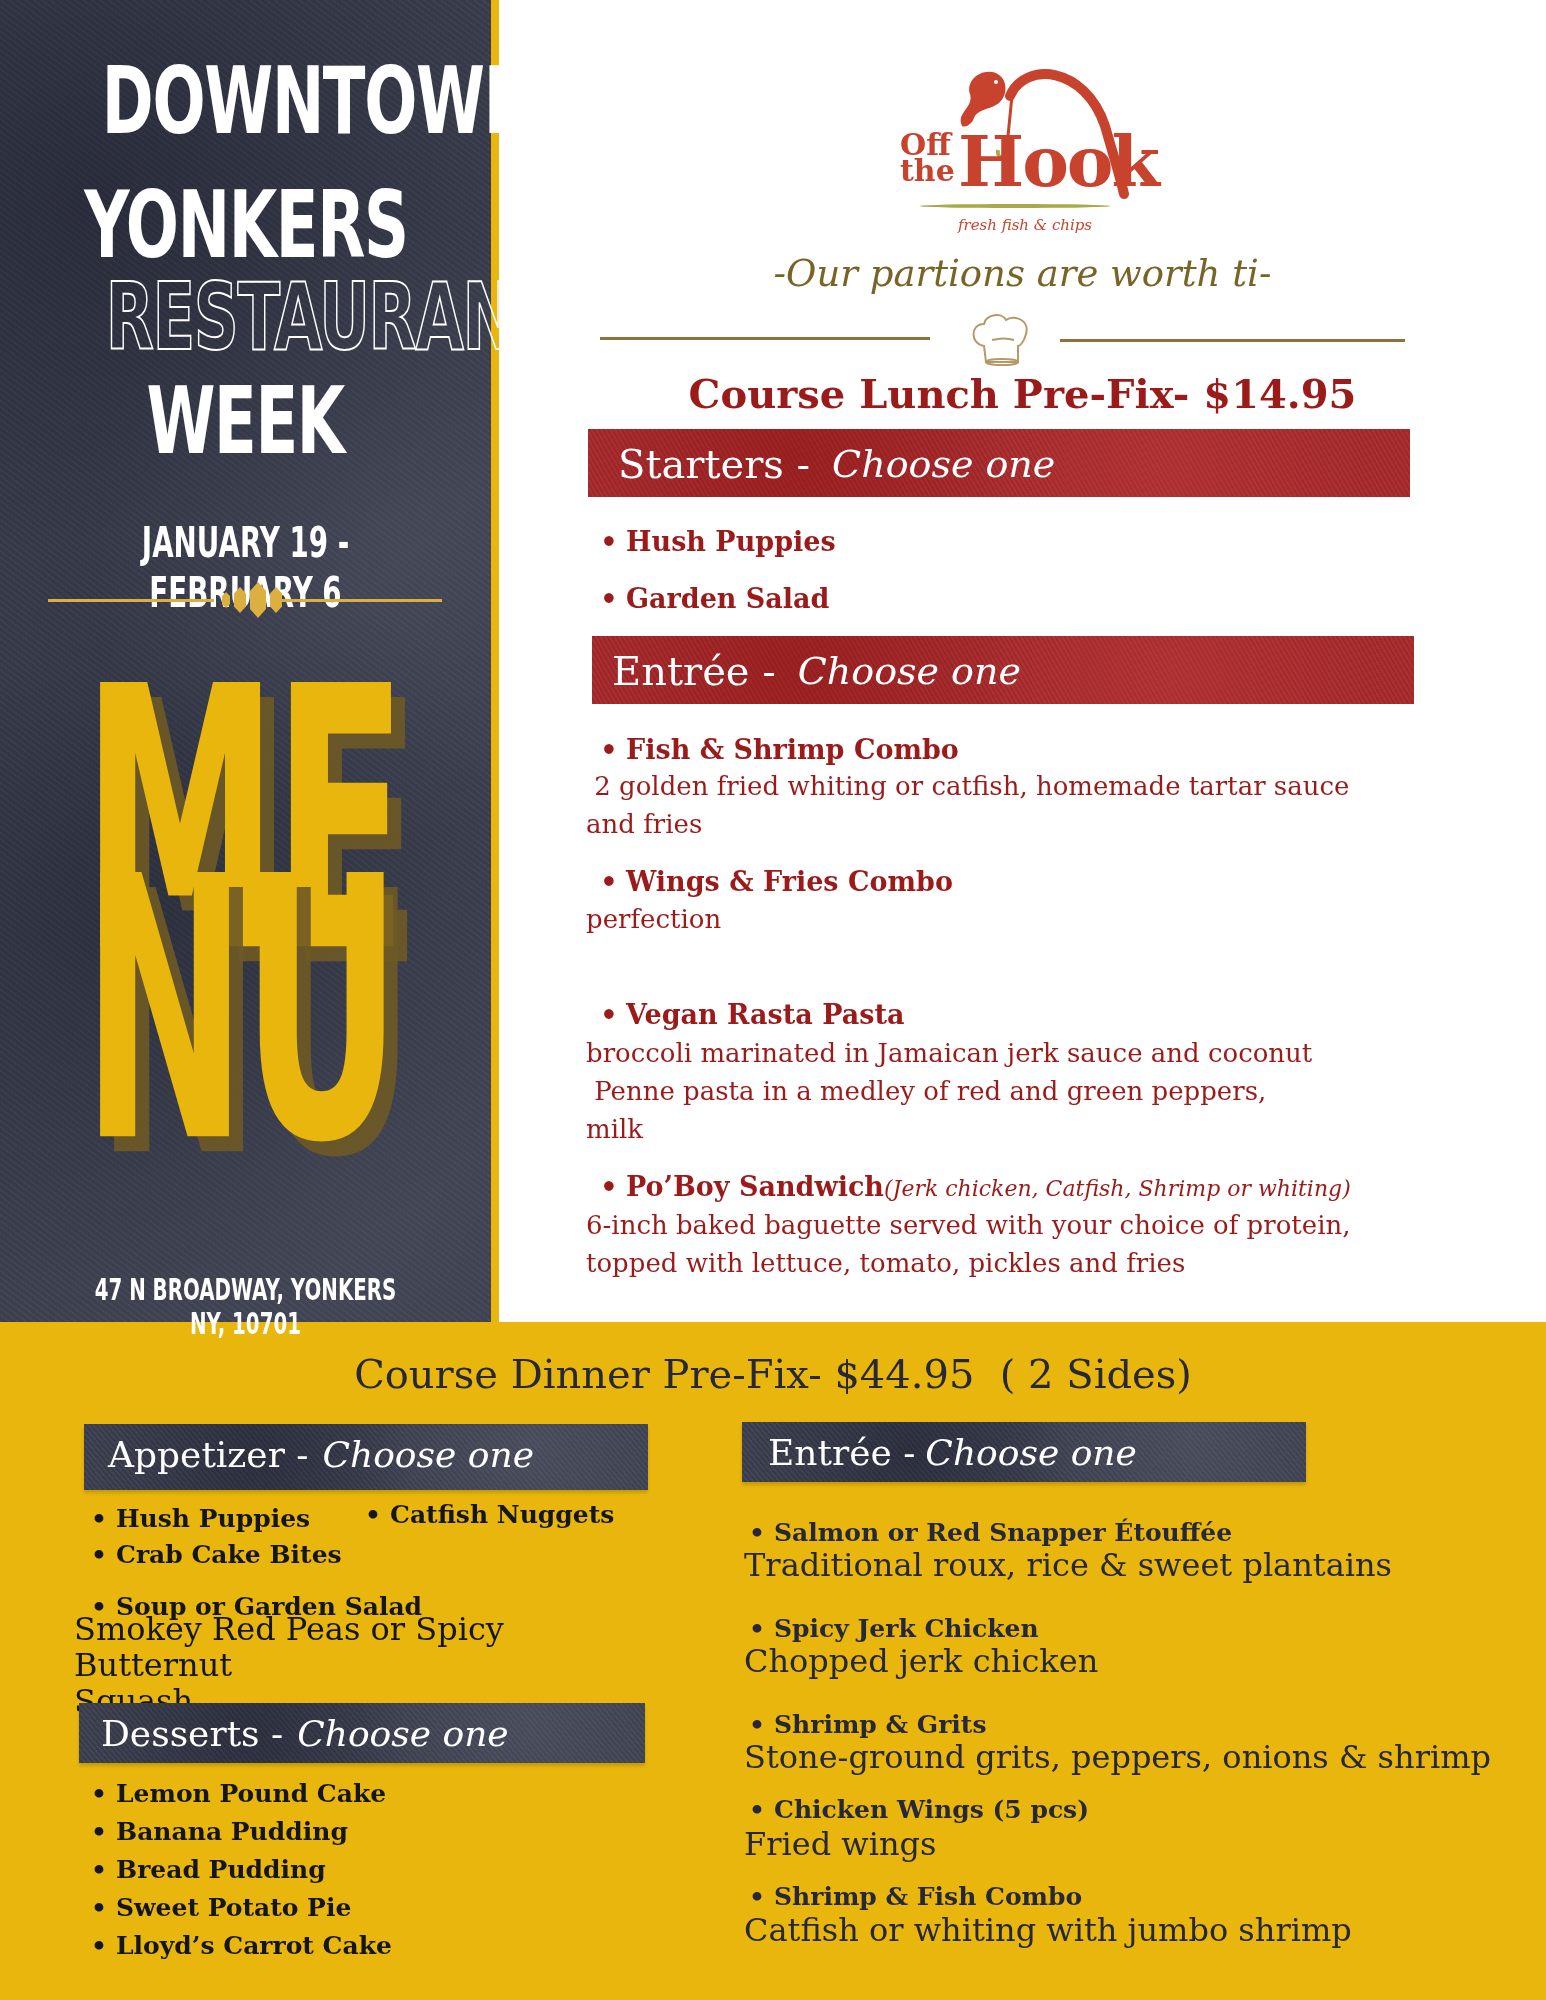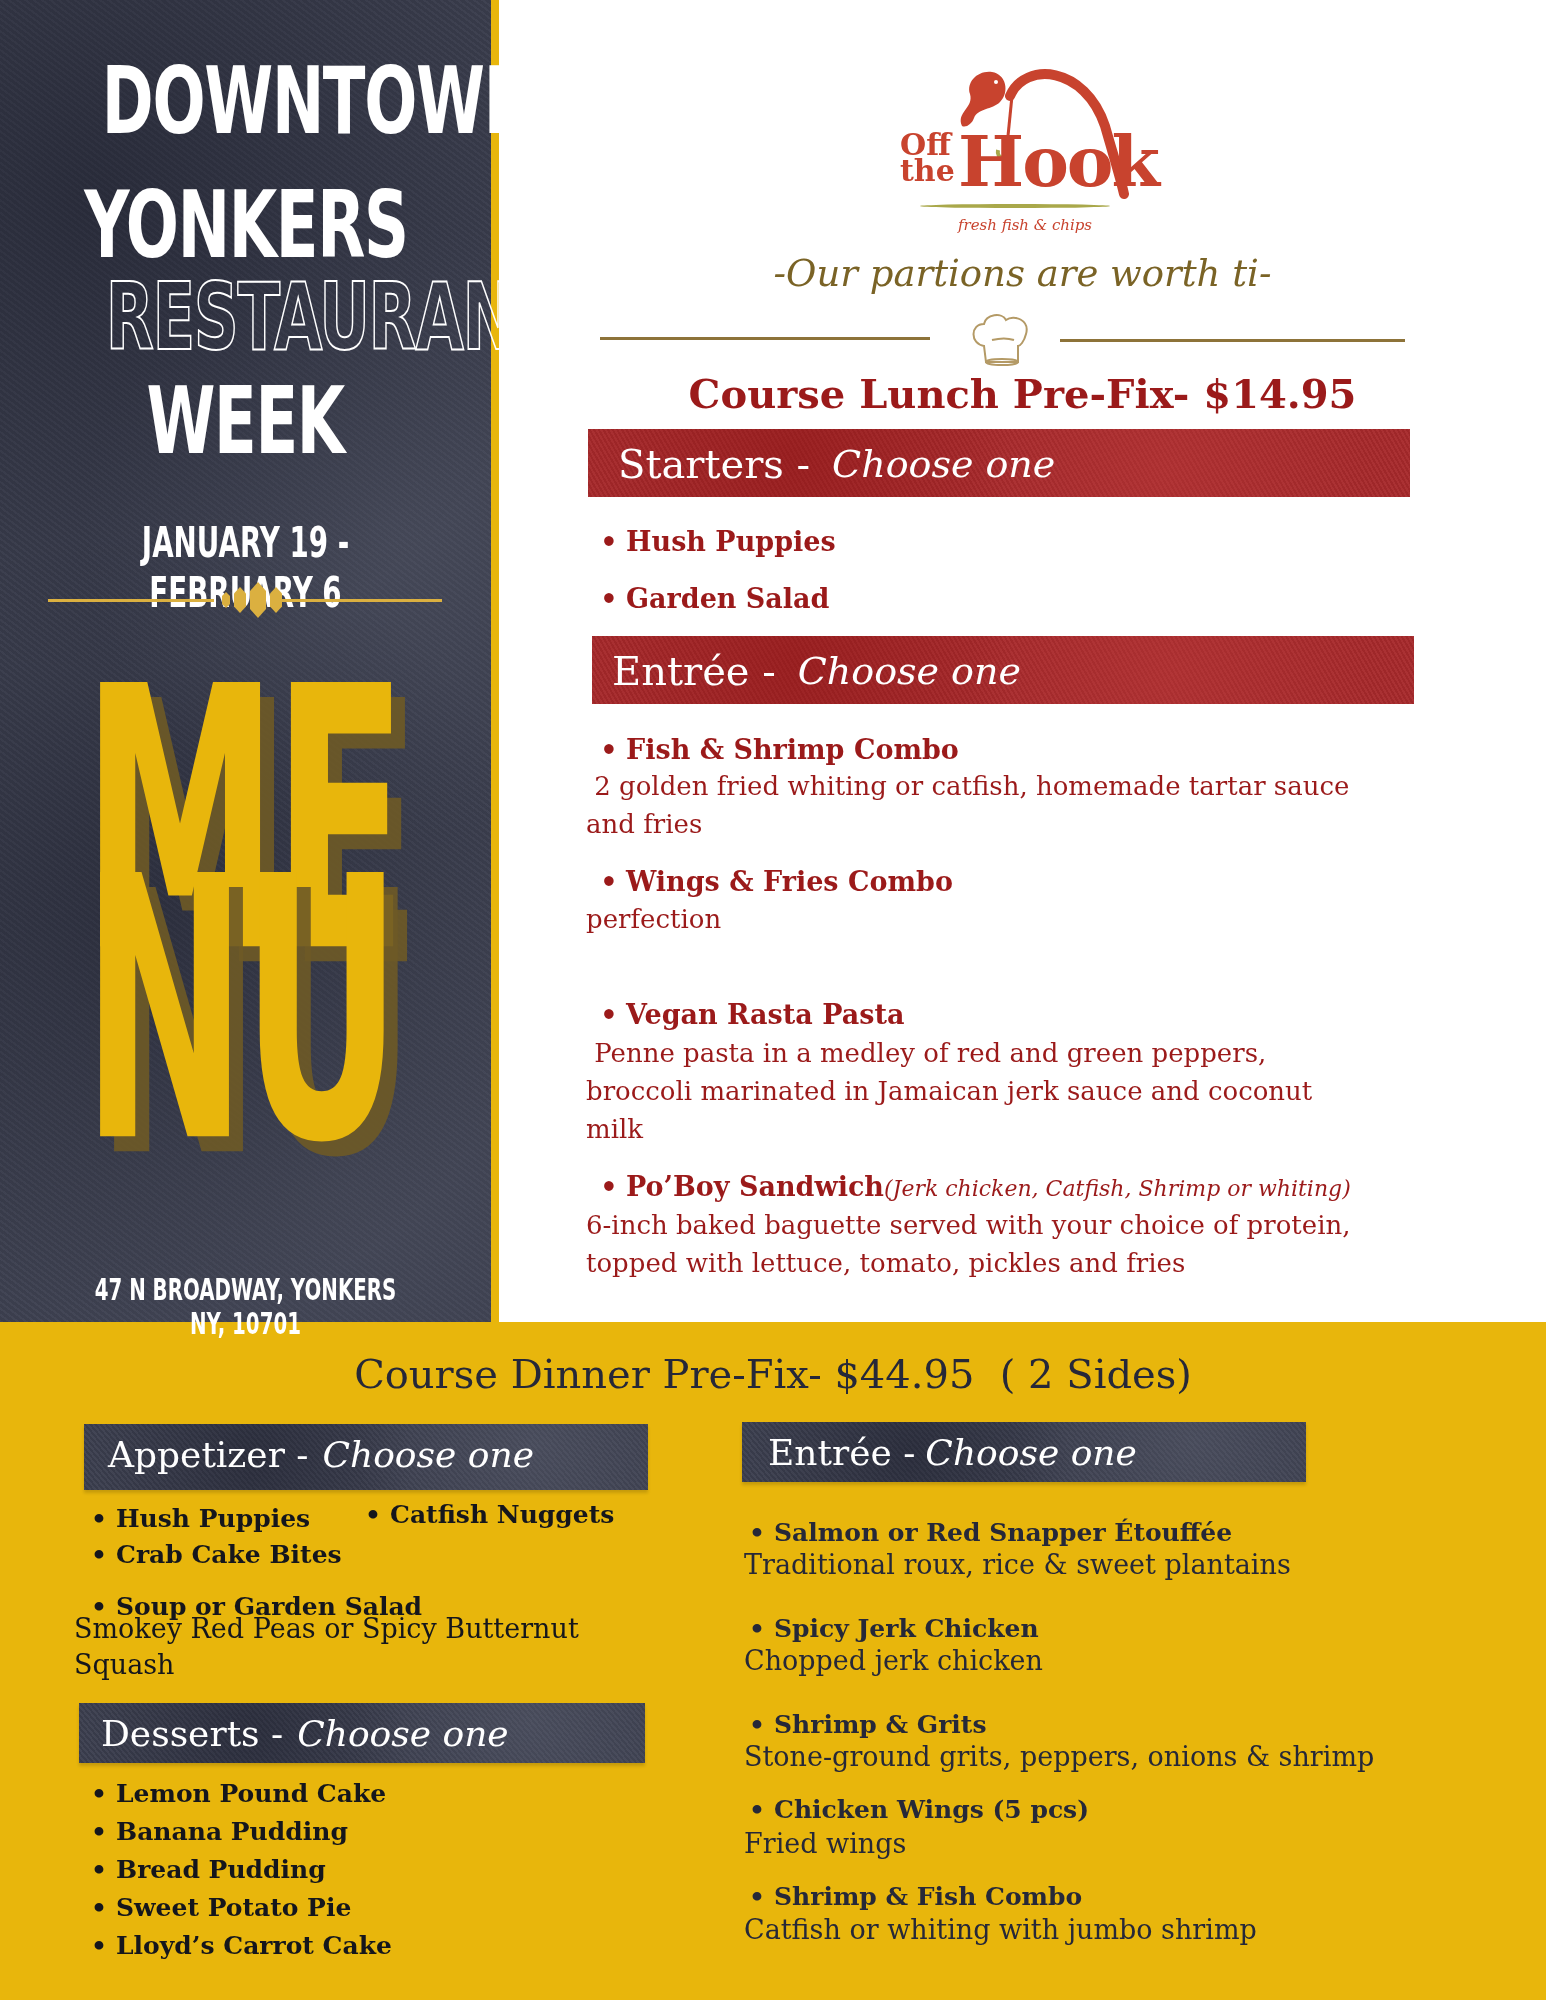--- a/index.html
+++ b/index.html
@@ -94,21 +94,21 @@
   #appetizer-band { left:84px; top:1424px; width:564px; height:66px; line-height:60px; padding-left:24px; box-sizing:border-box; }
   #dinner-entree-band { left:742px; top:1422px; width:564px; height:60px; line-height:60px; padding-left:26px; box-sizing:border-box; }
   #desserts-band { left:79px; top:1703px; width:566px; height:60px; line-height:60px; padding-left:22px; box-sizing:border-box; }
   .navy-band .band-label { font-size:36px; }
   .navy-band .band-choose { font-size:36px; margin-left:14px; }
 
   .dark-text { color:#15161c; }
   .navy-text { color:#262838; }
   .d-item { font-family:"DejaVu Serif", serif; font-weight:bold; font-size:25px; line-height:34px; white-space:nowrap; }
   .d-item .bullet { display:inline-block; width:34px; text-align:center; }
-  .d-desc { font-family:"DejaVu Serif", serif; font-size:27px; line-height:36px; }
+  .d-desc { font-family:"DejaVu Serif", serif; font-size:32px; line-height:36px; }
 </style>
 </head>
 <body>
 
 <div id="left-panel" class="abs"></div>
 <div id="gold-stripe" class="abs"></div>
 <div id="white-area" class="abs"></div>
 
 <div id="t-downtown" class="abs cond title-line"><span>DOWNTOWN</span></div>
 <div id="t-yonkers" class="abs cond title-line"><span>YONKERS</span></div>
@@ -180,22 +180,22 @@
     <div>and fries</div>
   </div>
 
 <div class="abs item red-text lunch-item" style="top:864px;"><span class="bullet">•</span><span>Wings &amp; Fries Combo</span></div>
 <div class="abs desc red-text lunch-desc" style="top:900px;">
     <div>perfection</div>
   </div>
 
 <div class="abs item red-text lunch-item" style="top:997px;"><span class="bullet">•</span><span>Vegan Rasta Pasta</span></div>
 <div class="abs desc red-text lunch-desc" style="top:1034px;">
+    <div>broccoli marinated in Jamaican jerk sauce and coconut</div>
     <div style="white-space:pre"> Penne pasta in a medley of red and green peppers,</div>
-    <div>broccoli marinated in Jamaican jerk sauce and coconut</div>
     <div>milk</div>
   </div>
 
 <div class="abs item red-text lunch-item" style="top:1169px;"><span class="bullet">•</span><span>Po’Boy Sandwich</span><span id="po-boy-note">(Jerk chicken, Catfish, Shrimp or whiting)</span></div>
 <div class="abs desc red-text lunch-desc" style="top:1206px;">
     <div>6-inch baked baguette served with your choice of protein,</div>
     <div>topped with lettuce, tomato, pickles and fries</div>
   </div>
 
 <div id="dinner-title" class="abs" style="white-space:pre">Course Dinner Pre-Fix- $44.95  ( 2 Sides)</div>

